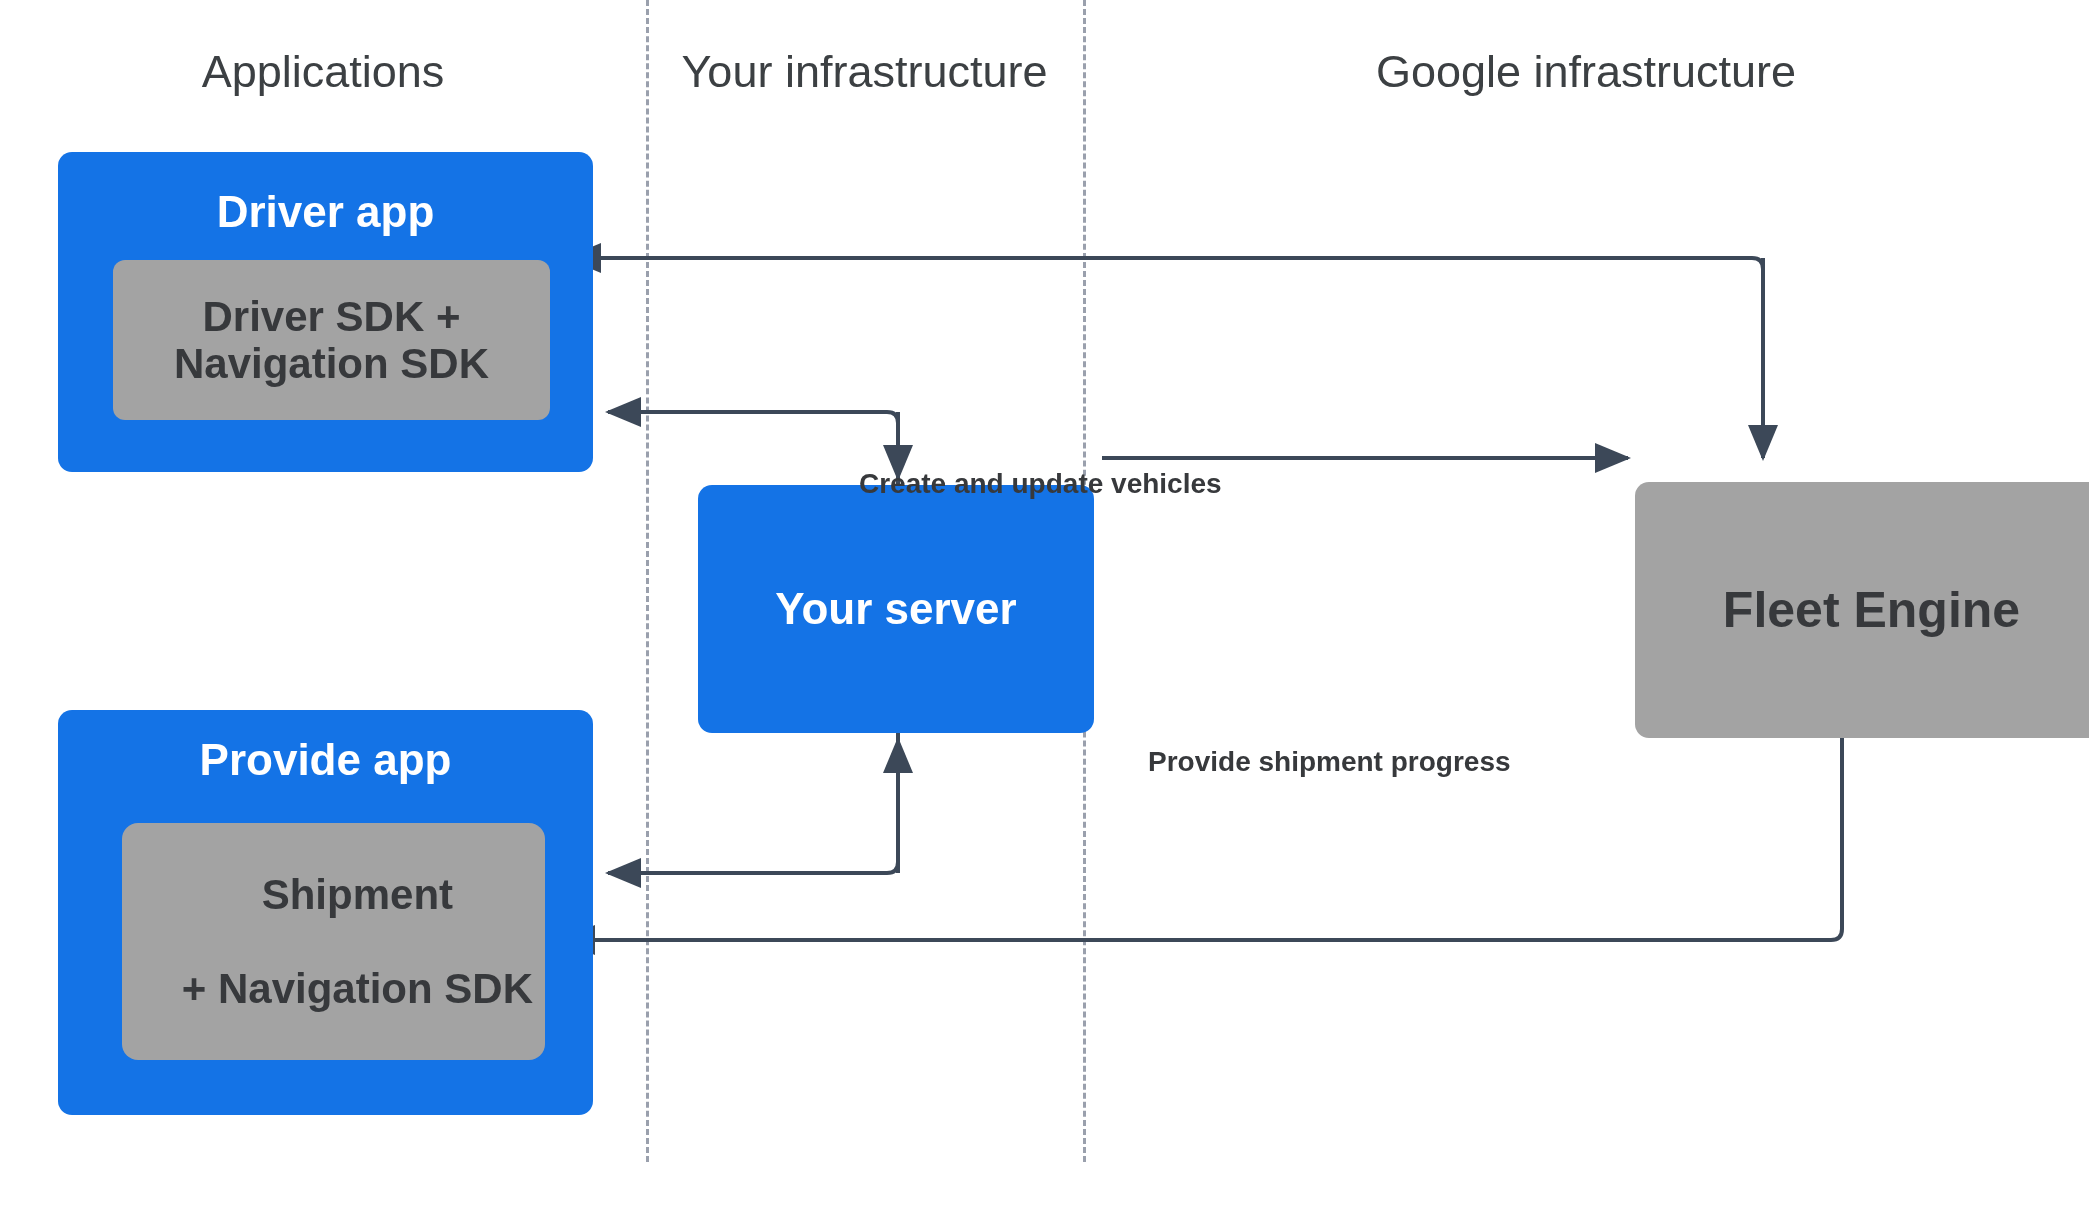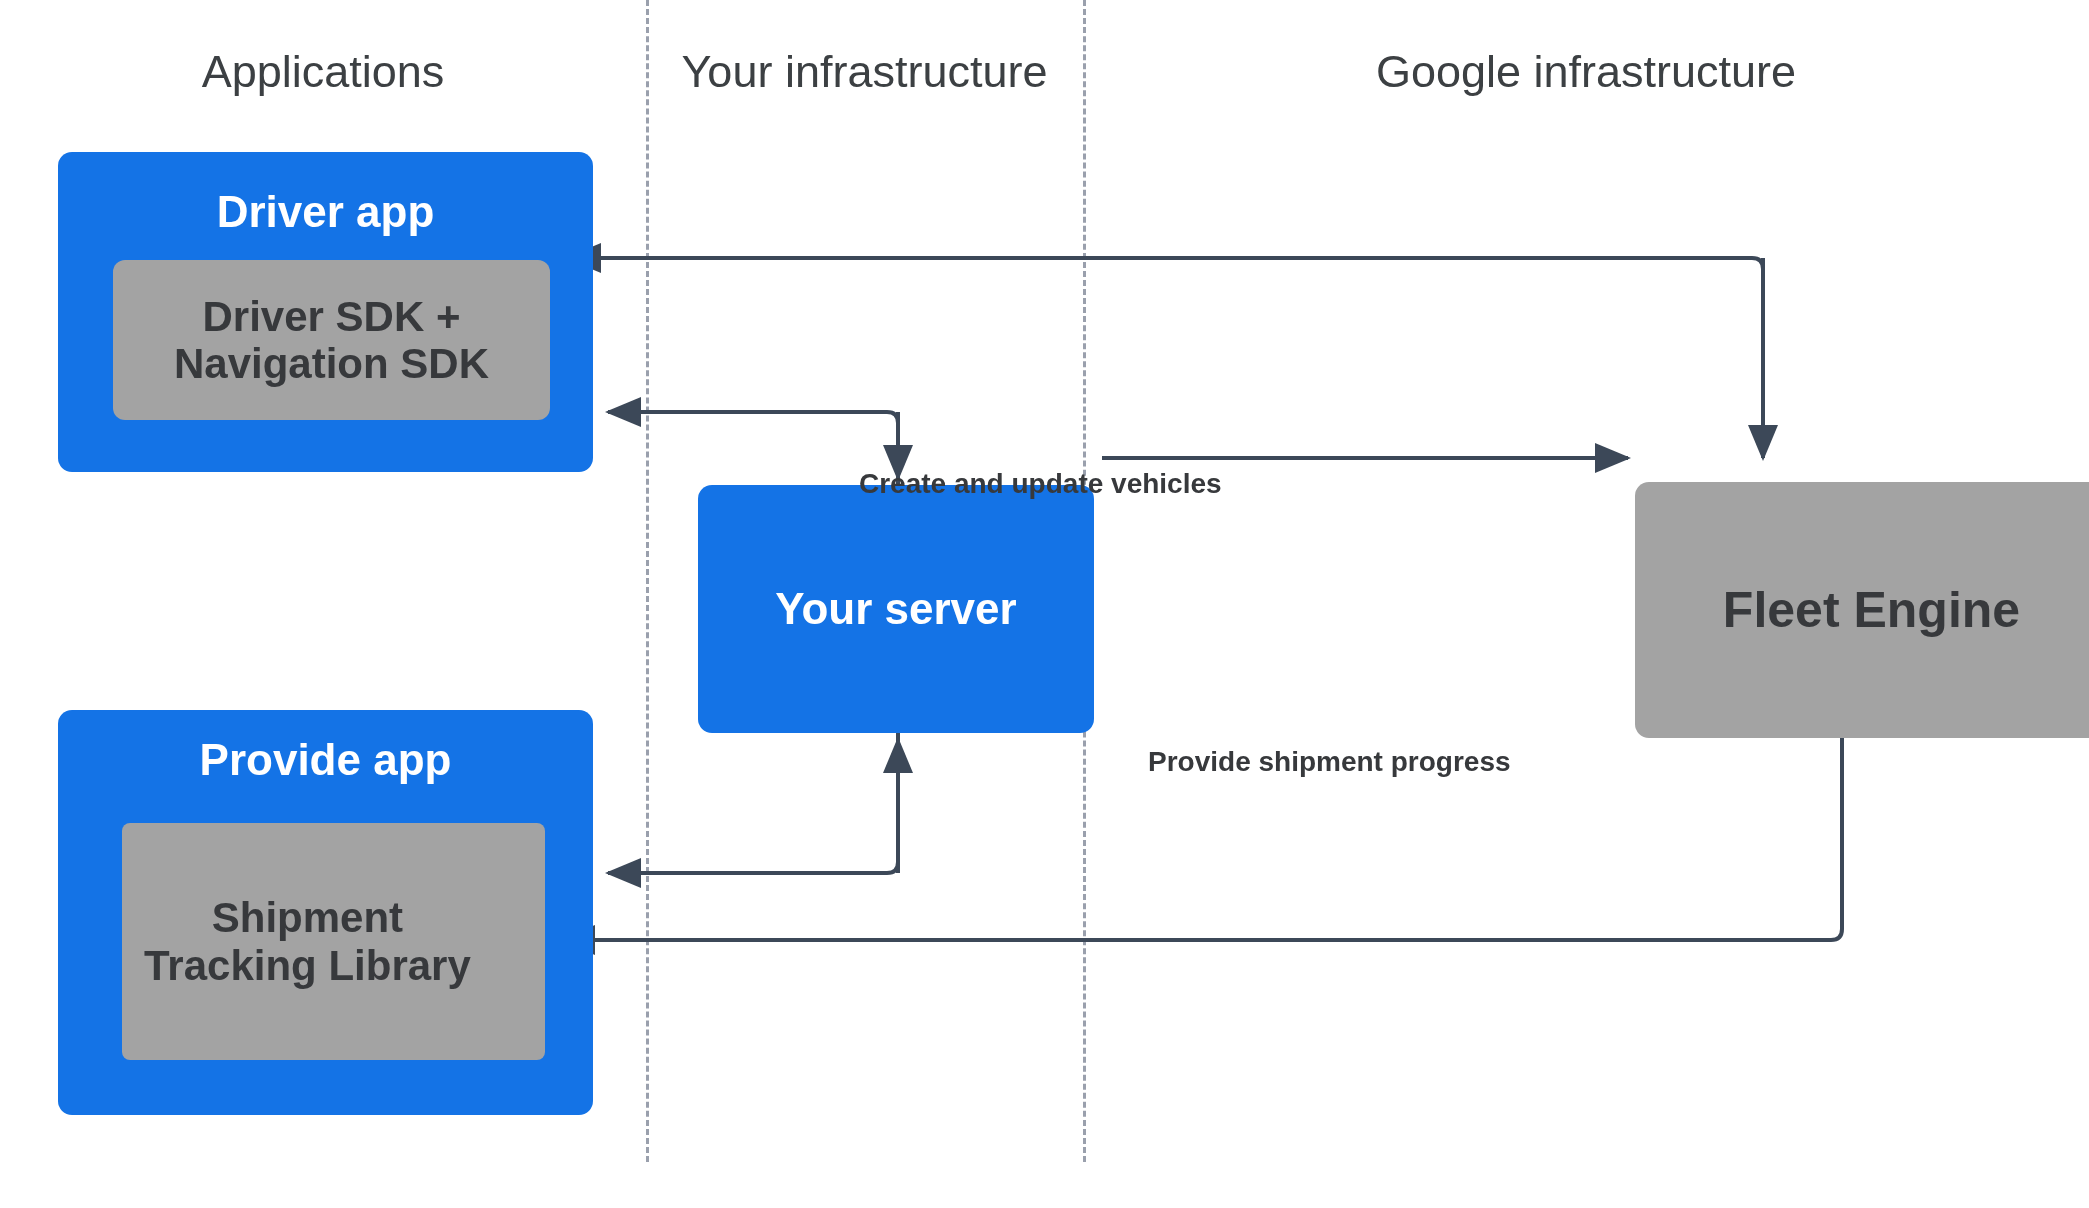--- a/index.html
+++ b/index.html
@@ -84,23 +84,23 @@
 
   
   #consumer-app {
     left: 58px; top: 710px; width: 535px; height: 405px;
     padding-top: 20px;
   }
   #consumer-app-title { margin-top: 6px; }
   #shipment-box {
     position: absolute;
     left: 64px; top: 113px; width: 423px; height: 237px;
-    border-radius: 8px;
-    display: flex; align-items: center; justify-content: flex-start;
-    padding: 0 22px; box-sizing: border-box;
+    border-radius: 16px;
+    display: flex; align-items: center; justify-content: flex-end;
+    padding: 0 12px; box-sizing: border-box;
   }
 
   
   #your-server {
     left: 698px; top: 485px; width: 396px; height: 248px;
     justify-content: center;
   }
 
   
   #fleet-engine {
@@ -192,21 +192,22 @@
         <span>Navigation SDK</span>
       </div>
     </div>
   </div>
 
   <div class="box box-blue" id="consumer-app">
     <div class="box-title-white" id="consumer-app-title">Provide app</div>
     <div class="box-yellow" id="shipment-box">
       <div class="box-title-dark">
         <span>Shipment</span><br>
-        <span>Tracking Library</span><br>
+        <br>
+        <span>+ Navigation SDK</span>
       </div>
     </div>
   </div>
 
   <div class="box box-blue" id="your-server">
     <div class="box-title-white">Your server</div>
   </div>
 
   <div class="box box-yellow" id="fleet-engine">
     <div class="box-title-dark" id="fleet-engine-title">Fleet Engine</div>

